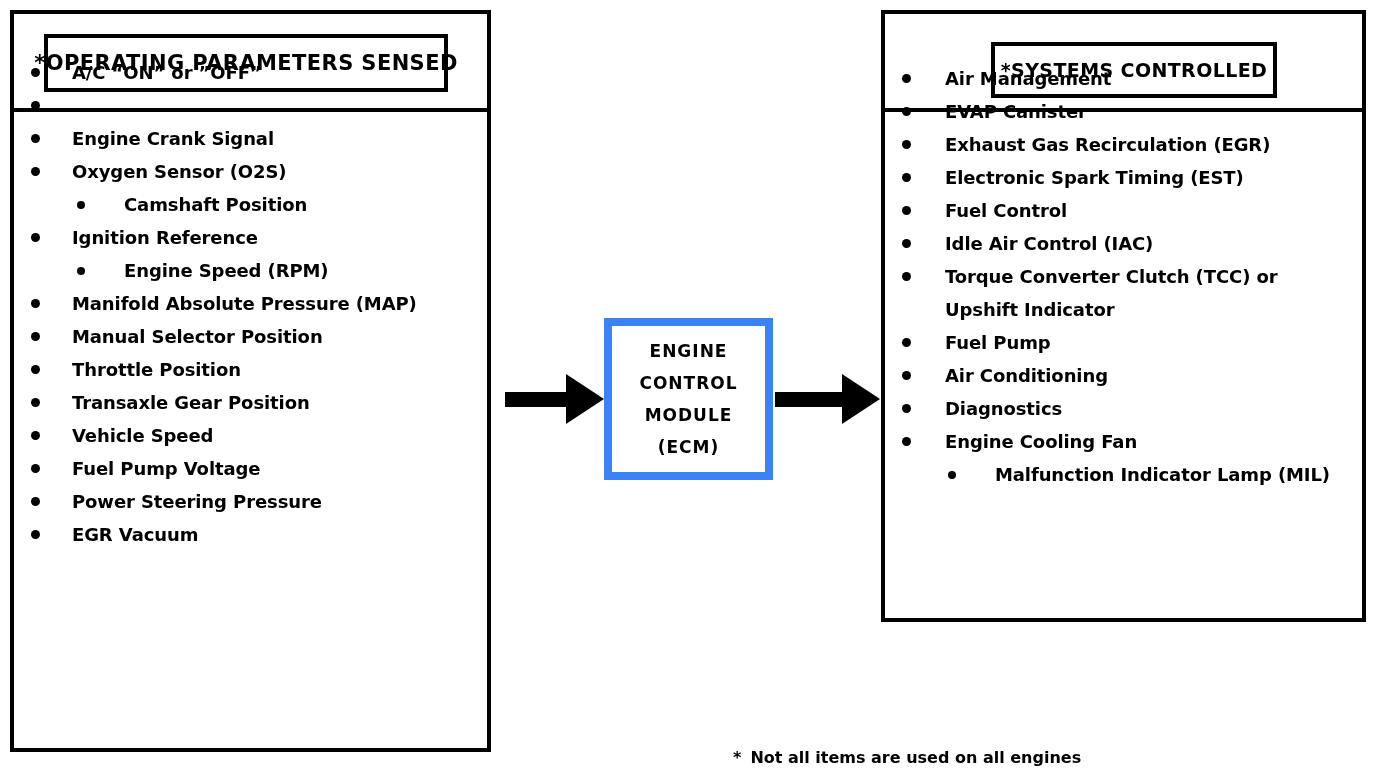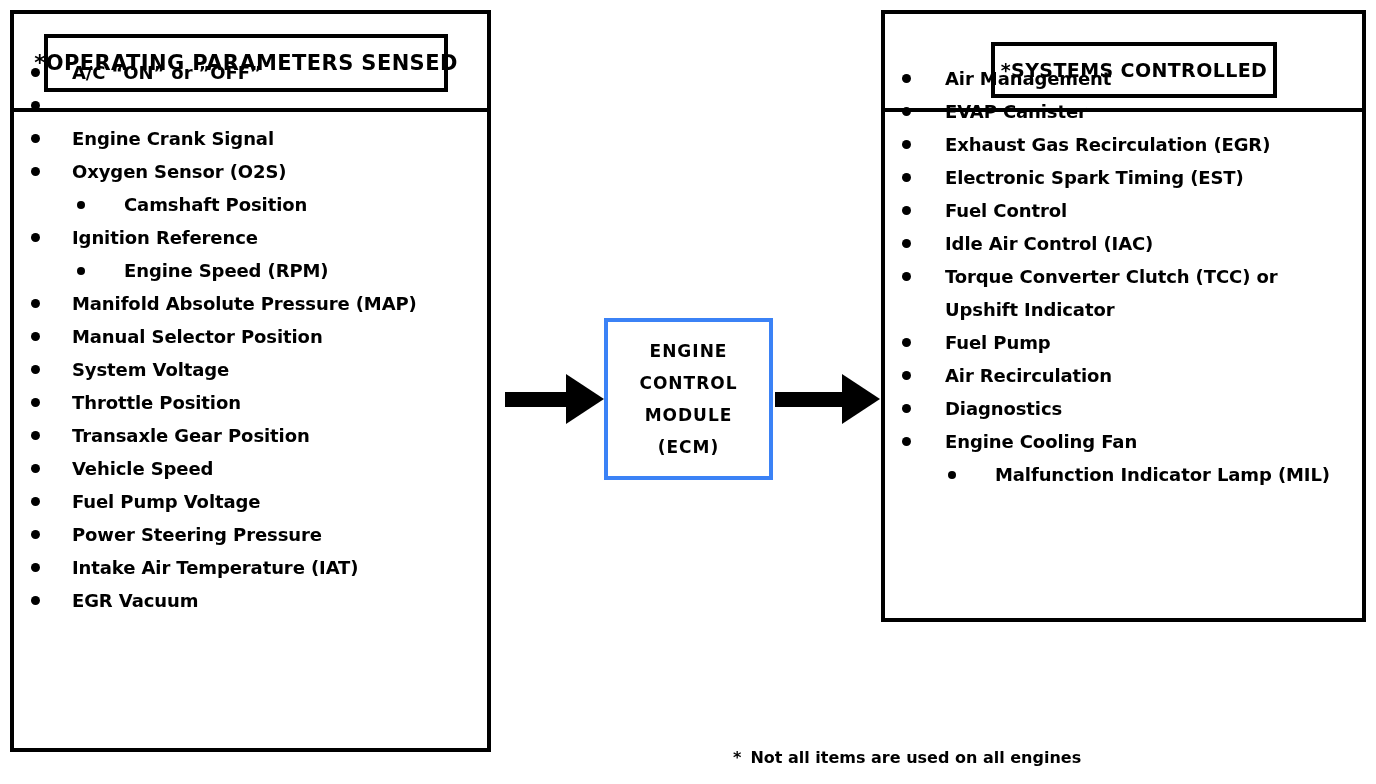--- a/index.html
+++ b/index.html
@@ -118,21 +118,21 @@
   
   #controlled-list .li.cont .label  { left: 60px; }
 
   
   #ecm-box {
     position: absolute;
     left: 604px;
     top: 318px;
     width: 169px;
     height: 162px;
-    border: 4px solid #3b82f6;
+    border: 8px solid #3b82f6;
     box-sizing: border-box;
     background: #fff;
     display: flex;
     flex-direction: column;
     align-items: center;
     justify-content: center;
   }
   #ecm-box .ecm-line {
     font-weight: 700;
     font-size: 17px;
@@ -218,45 +218,37 @@
       <div class="li lvl1">
         <span class="bullet"></span>
         <span class="label">Manifold Absolute Pressure (MAP)</span>
       </div>
       <div class="li lvl1">
         <span class="bullet"></span>
         <span class="label">Manual Selector Position</span>
       </div>
       <div class="li lvl1">
         <span class="bullet"></span>
-        <span class="label">System Voltage</span>
-      </div>
-      <div class="li lvl1">
-        <span class="bullet"></span>
         <span class="label">Throttle Position</span>
       </div>
       <div class="li lvl1">
         <span class="bullet"></span>
         <span class="label">Transaxle Gear Position</span>
       </div>
       <div class="li lvl1">
         <span class="bullet"></span>
         <span class="label">Vehicle Speed</span>
       </div>
       <div class="li lvl1">
         <span class="bullet"></span>
         <span class="label">Fuel Pump Voltage</span>
       </div>
       <div class="li lvl1">
         <span class="bullet"></span>
         <span class="label">Power Steering Pressure</span>
-      </div>
-      <div class="li lvl1">
-        <span class="bullet"></span>
-        <span class="label">Intake Air Temperature (IAT)</span>
       </div>
       <div class="li lvl1">
         <span class="bullet"></span>
         <span class="label">EGR Vacuum</span>
       </div>
 
     </div>
   </div>
 
   <div class="arrow" id="arrow-in">
@@ -314,21 +306,21 @@
       </div>
       <div class="li cont">
         <span class="label">Upshift Indicator</span>
       </div>
       <div class="li lvl1">
         <span class="bullet"></span>
         <span class="label">Fuel Pump</span>
       </div>
       <div class="li lvl1">
         <span class="bullet"></span>
-        <span class="label">Air Recirculation</span>
+        <span class="label">Air Conditioning</span>
       </div>
       <div class="li lvl1">
         <span class="bullet"></span>
         <span class="label">Diagnostics</span>
       </div>
       <div class="li lvl1">
         <span class="bullet"></span>
         <span class="label">Engine Cooling Fan</span>
       </div>
       <div class="li lvl2">

